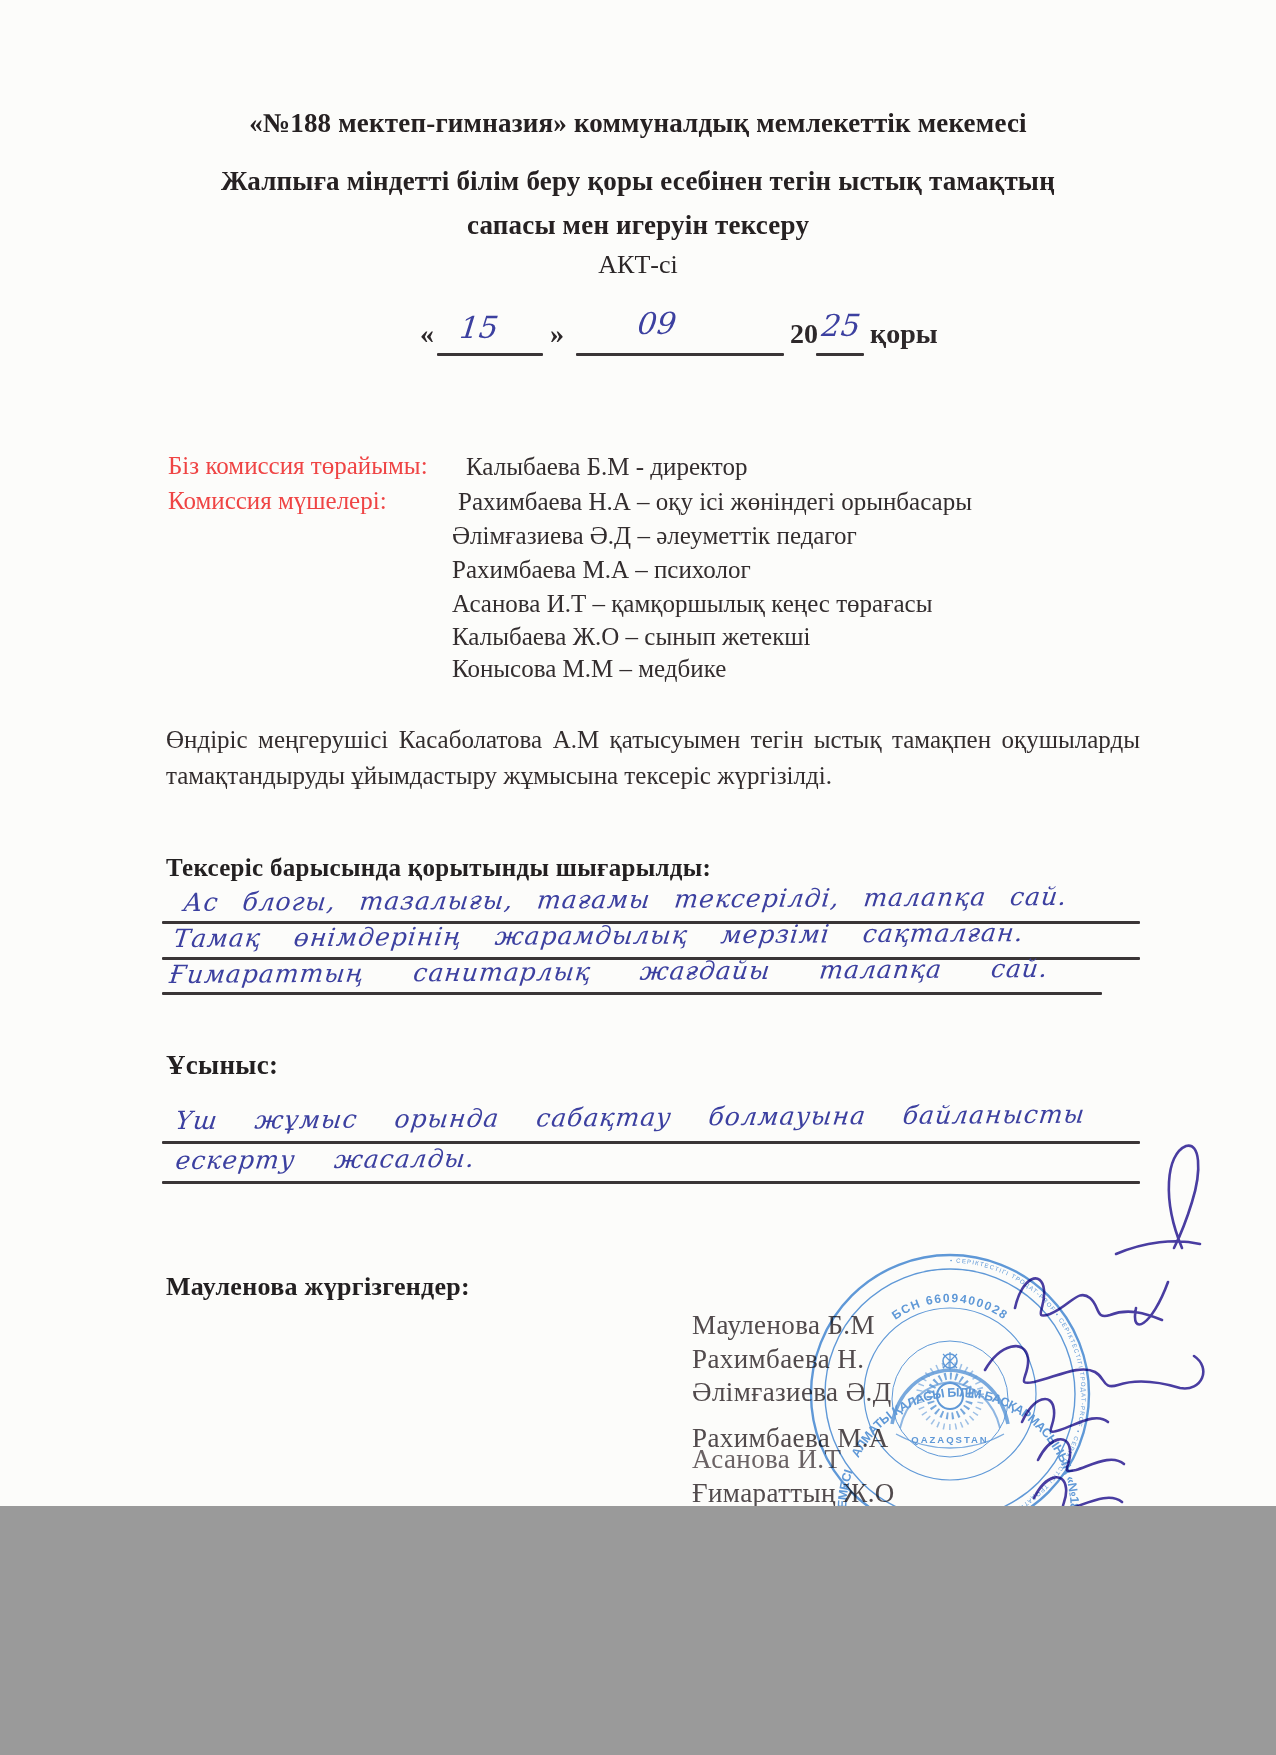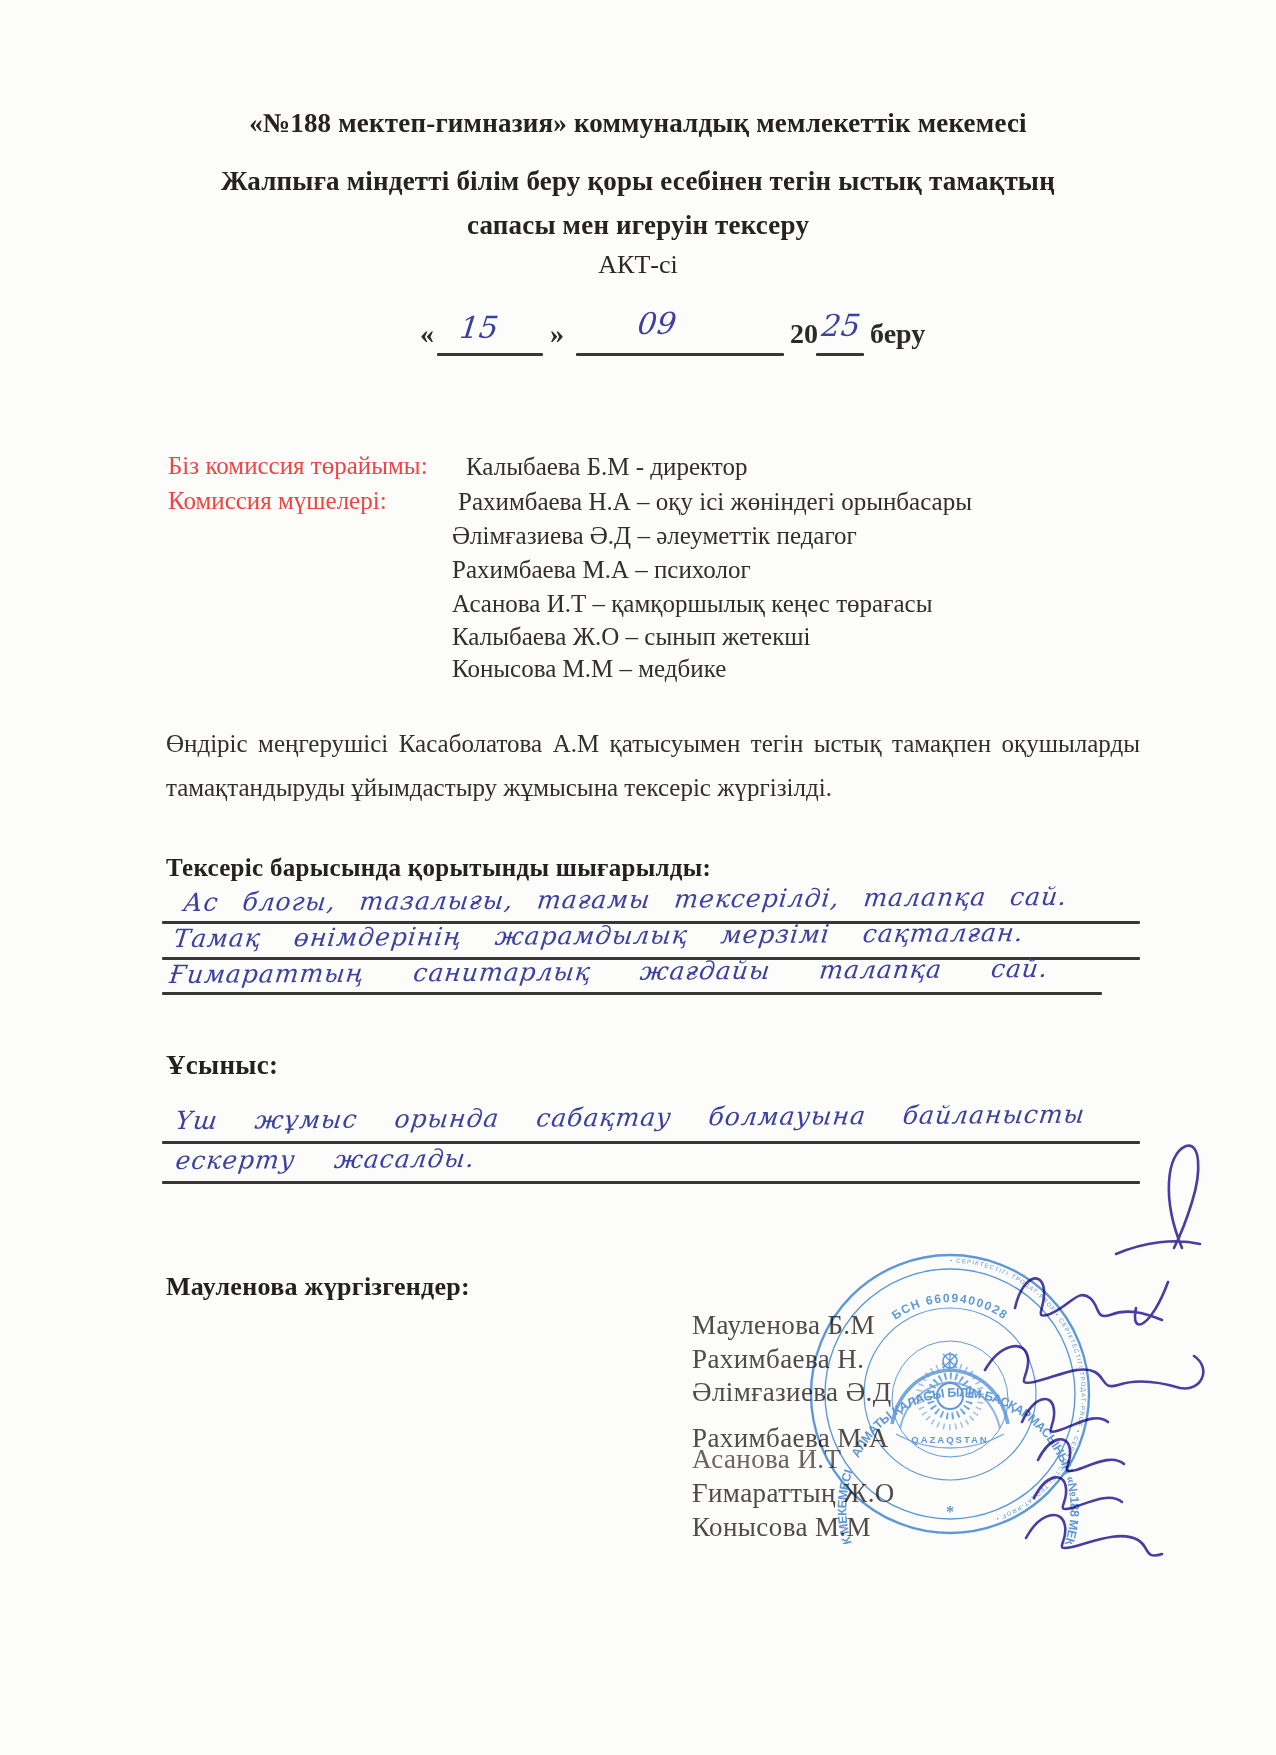--- a/index.html
+++ b/index.html
@@ -1,36 +1,36 @@
 <!DOCTYPE html>
 <html lang="kk"><head>
 <meta charset="utf-8">
 <style>
   html,body{margin:0;padding:0;}
   body{background:#9a9a9a;}
   .page{
     position:relative;
-    width:1276px;height:1755px;
+    width:1276px;height:1506px;
     margin:0 auto;
     background:#fcfcfa;
     overflow:hidden;
     font-family:"Liberation Serif",serif;
     color:#2d282a;
   }
   .abs{position:absolute;white-space:nowrap;}
   .center{left:0;width:1276px;text-align:center;}
   .b{font-weight:bold;}
   .t-main{font-size:27px;letter-spacing:.2px;color:#262122;}
   .t-sub{font-size:27px;color:#2b2627;}
   .body-txt{font-size:25px;color:#332d2e;}
   .label{font-size:25px;font-weight:normal;color:#ef4444;}
   .heading{font-size:25px;font-weight:bold;color:#232021;letter-spacing:.3px;}
   .para{
     position:absolute;left:166px;top:722px;width:974px;
-    font-size:25px;line-height:44px;text-align:justify;
+    font-size:25px;line-height:36px;text-align:justify;
     white-space:normal;color:#332d2e;
   }
   .rule{position:absolute;height:3px;background:#3a3536;border-radius:1px;}
   .hw{
     position:absolute;
     font-family:"DejaVu Serif",serif;
     font-style:italic;
     color:#3c40a0;
     transform:skewX(-7deg) rotate(-.4deg);
     transform-origin:left bottom;
@@ -59,21 +59,21 @@
   <div>
     <span class="abs b" style="left:420px;top:318px;font-size:28px;">«</span>
     <span class="hw hw-date" style="left:458px;top:310px;">15</span>
     <div class="rule" style="left:437px;top:353px;width:106px;"></div>
     <span class="abs b" style="left:550px;top:318px;font-size:28px;">»</span>
     <span class="hw hw-date" style="left:636px;top:306px;">09</span>
     <div class="rule" style="left:576px;top:353px;width:208px;"></div>
     <span class="abs b" style="left:790px;top:318px;font-size:28px;">20</span>
     <span class="hw hw-date" style="left:820px;top:308px;">25</span>
     <div class="rule" style="left:816px;top:353px;width:48px;"></div>
-    <span class="abs b" style="left:870px;top:318px;font-size:28px;">беру</span>
+    <span class="abs b" style="left:870px;top:318px;font-size:28px;">қоры</span>
   </div>
 
   <div>
     <span class="abs label" style="left:168px;top:452px;">Біз комиссия төрайымы:</span>
     <span class="abs body-txt" style="left:466px;top:453px;">Калыбаева Б.М - директор</span>
     <span class="abs label" style="left:168px;top:487px;">Комиссия мүшелері:</span>
     <span class="abs body-txt" style="left:458px;top:488px;text-align:right;">Рахимбаева Н.А – оқу ісі жөніндегі орынбасары</span>
     <span class="abs body-txt" style="left:452px;top:522px;">Әлімғазиева Ә.Д – әлеуметтік педагог</span>
     <span class="abs body-txt" style="left:452px;top:556px;">Рахимбаева М.А  – психолог</span>
     <span class="abs body-txt" style="left:452px;top:590px;">Асанова И.Т – қамқоршылық кеңес төрағасы</span>

